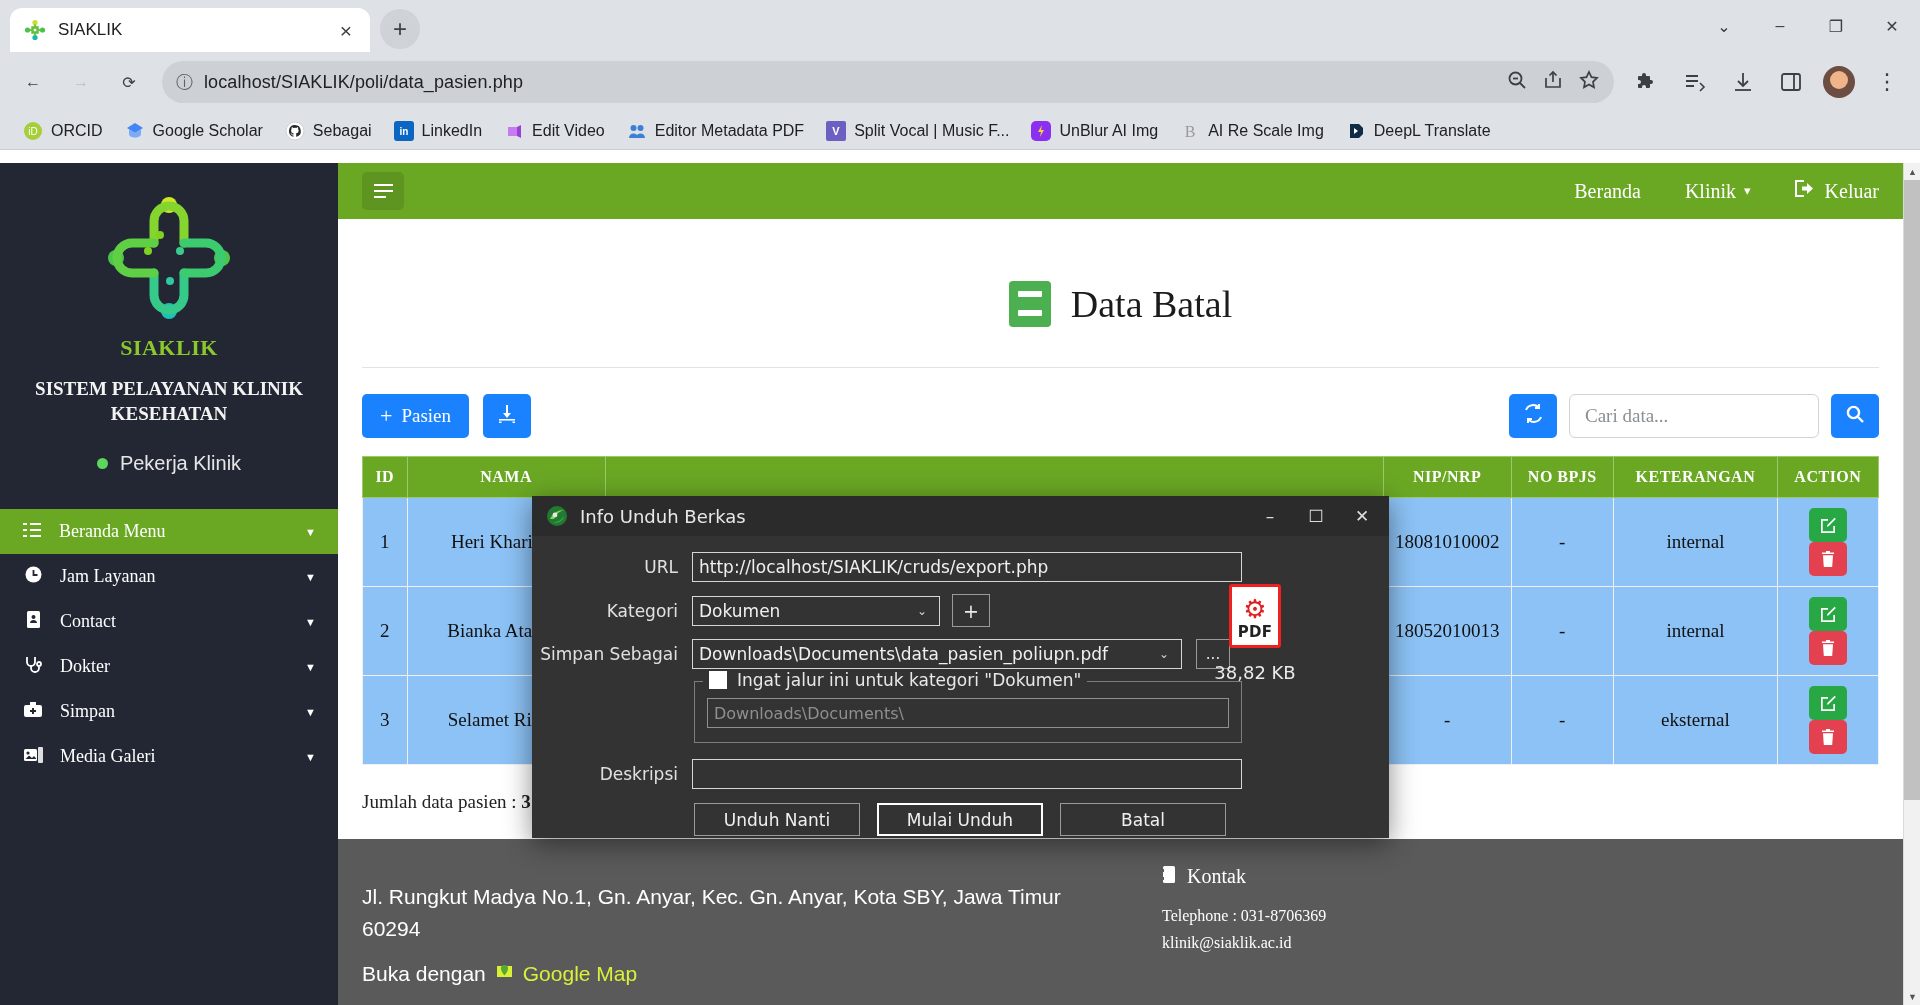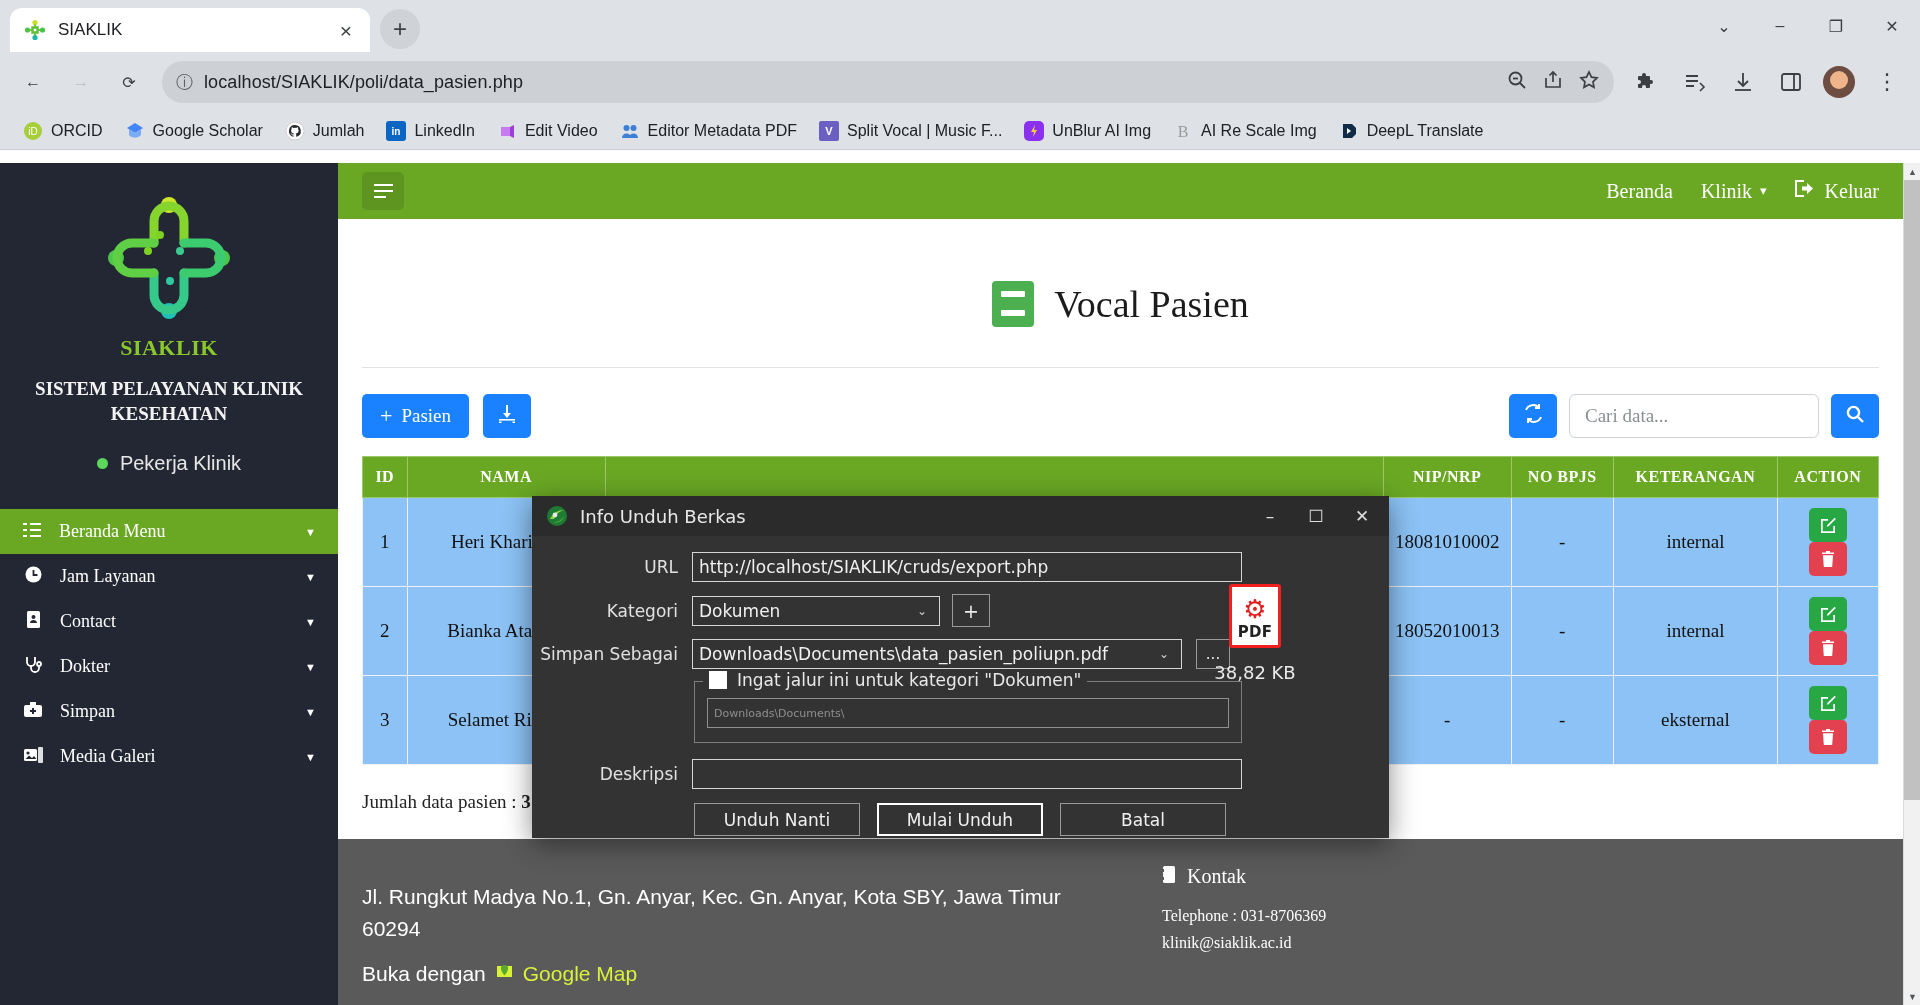--- a/index.html
+++ b/index.html
@@ -133,21 +133,21 @@
   .navbar {
     height: 56px; background: #6aa824;
     display: flex; align-items: center; padding: 0 24px; gap: 26px;
   }
   .burger {
     width: 42px; height: 38px; background: #5d9520; border-radius: 5px;
     display: flex; align-items: center; justify-content: center; color: #fff;
     font-size: 19px; cursor: pointer;
   }
   .nav-right {
-    margin-left: auto; display: flex; align-items: center; gap: 28px;
+    margin-left: auto; display: flex; align-items: center; gap: 44px;
     font-family: "Liberation Serif", serif; font-size: 20px; color: #fff;
   }
   .nav-link { cursor: pointer; display: flex; align-items: center; gap: 8px; }
 
   .page-title {
     display: flex; align-items: center; justify-content: center; gap: 20px;
     margin-top: 62px;
   }
   .pt-icon {
     width: 42px; height: 46px; background: #4caf50; border-radius: 4px;
@@ -266,21 +266,21 @@
     margin: 4px 0 0 162px; width: 548px; border: 1px solid #7d7d7d;
     padding: 16px 12px 12px; position: relative; height: 62px;
   }
   .grp-legend {
     position: absolute; top: -12px; left: 8px; background: #333; padding: 0 6px;
     display: flex; align-items: center; gap: 10px; color: #e8e8e8; font-size: 17px;
   }
   .chk { width: 18px; height: 18px; background: #fff; border: 1px solid #fff; flex: none; }
   .grp-input {
     width: 100%; height: 30px; border: 1px solid #8f8f8f; background: #333;
-    color: #8f8f8f; font-size: 11px; padding: 0 6px; display: flex; align-items: center;
+    color: #8f8f8f; font-size: 16px; padding: 0 6px; display: flex; align-items: center;
   }
   .fld.desc { width: 550px; }
   .dlg-btns { display: flex; gap: 17px; margin: 14px 0 0 162px; }
   .dbtn {
     width: 166px; height: 33px; border: 1px solid #9a9a9a; background: #333;
     color: #f0f0f0; font-size: 17px; display: flex; align-items: center;
     justify-content: center; cursor: pointer;
   }
   .dbtn.primary { border: 2px solid #fff; }
   .pdf-box {
@@ -402,21 +402,21 @@
       </span>
       <span class="bm-label">Google Scholar</span>
     </div>
     <div class="bm">
       <span class="bm-ico">
         <svg width="20" height="20" viewBox="0 0 20 20">
             <circle cx="10" cy="10" r="9" fill="#fff" stroke="#d0d0d0"></circle>
             <path d="M10 4a6 6 0 00-1.9 11.7c.3.05.4-.13.4-.3v-1c-1.7.36-2-.8-2-.8-.3-.7-.7-.9-.7-.9-.5-.4 0-.4 0-.4.6.04.9.6.9.6.5.9 1.4.65 1.8.5.05-.4.2-.65.4-.8-1.4-.16-2.8-.7-2.8-3a2.3 2.3 0 01.6-1.6c-.06-.16-.26-.8.06-1.65 0 0 .5-.16 1.6.6a5.6 5.6 0 013 0c1.1-.76 1.6-.6 1.6-.6.32.85.12 1.5.06 1.65a2.3 2.3 0 01.6 1.6c0 2.3-1.4 2.8-2.8 3 .22.2.4.56.4 1.13v1.68c0 .17.1.36.42.3A6 6 0 0010 4z" fill="#24292e"></path>
           </svg>
       </span>
-      <span class="bm-label">Jumlah</span>
+      <span class="bm-label">Sebagai</span>
     </div>
     <div class="bm">
       <span class="bm-ico">
         <svg width="20" height="20" viewBox="0 0 20 20">
             <rect width="20" height="20" rx="3" fill="#0a66c2"></rect>
             <text x="10" y="14" font-size="10" fill="#fff" text-anchor="middle" font-family="Liberation Sans" font-weight="bold">in</text>
           </svg>
       </span>
       <span class="bm-label">LinkedIn</span>
     </div>
@@ -595,21 +595,21 @@
                   <path d="M12 4l6 5.5-6 5.5v-3.5H7v-4h5z"></path>
                 </svg>
             </span>
             <span>Keluar</span>
           </span>
         </div>
       </div>
 
       <div class="page-title">
         <span class="pt-icon"></span>
-        <span class="pt-text">Vocal Pasien</span>
+        <span class="pt-text">Data Batal</span>
       </div>
 
       <div class="divider"></div>
 
       <div class="toolrow">
         <button class="btn-blue">
           <span style="font-size:22px;line-height:1">+</span>
           <span>Pasien</span>
         </button>
         <button class="btn-blue sq">

